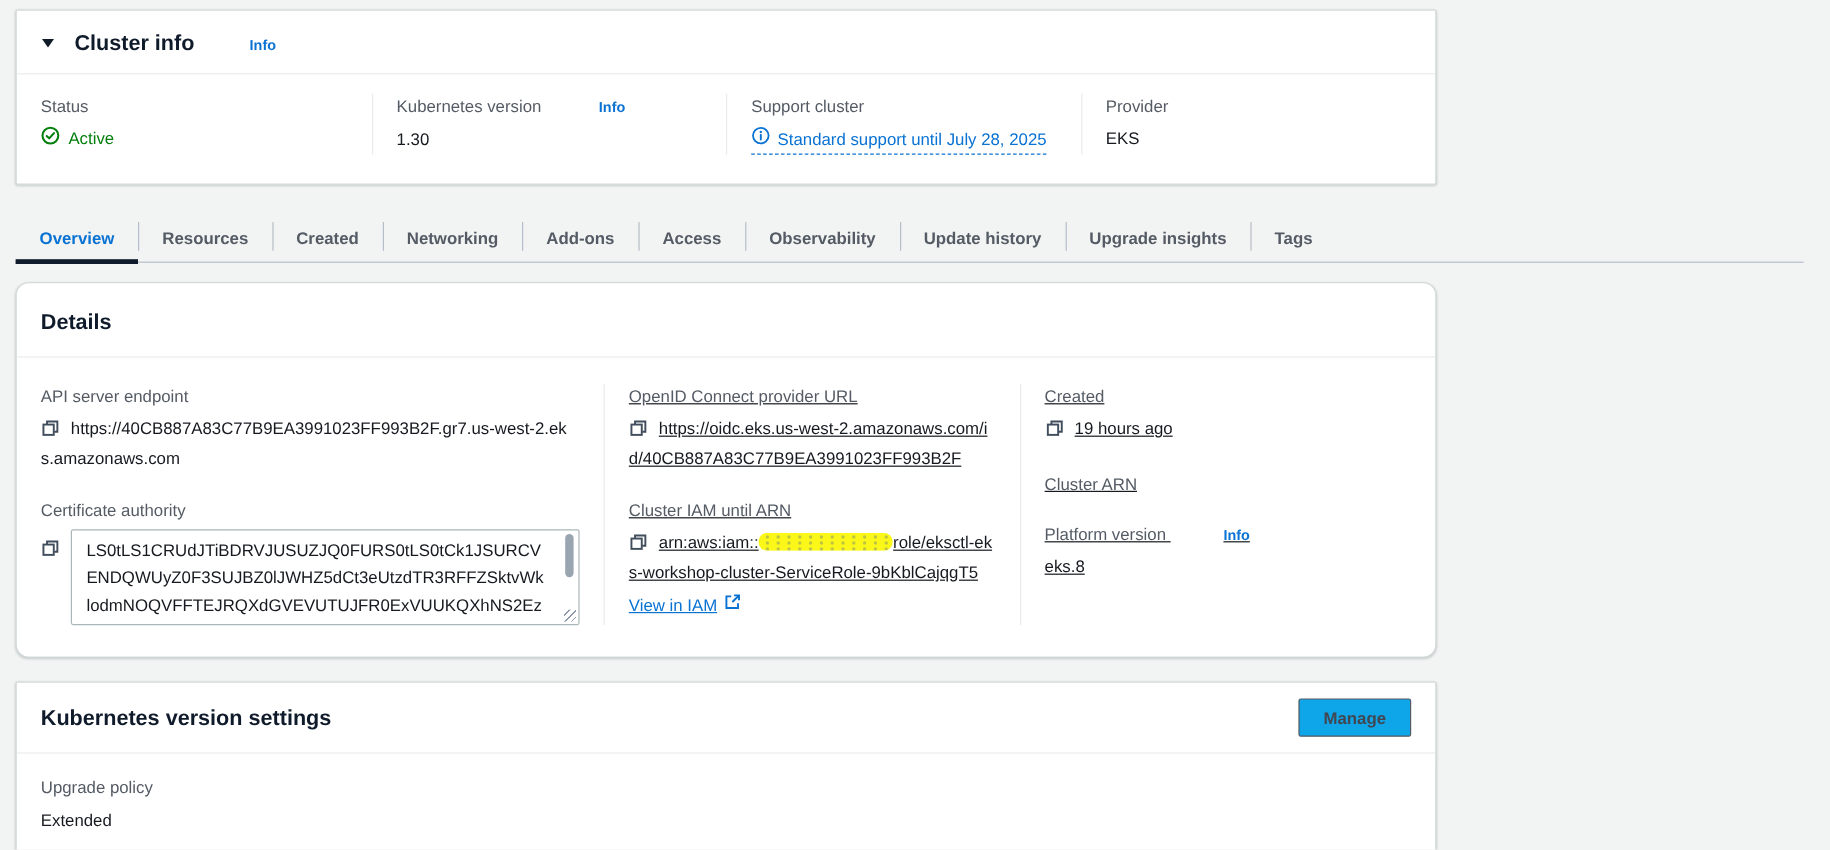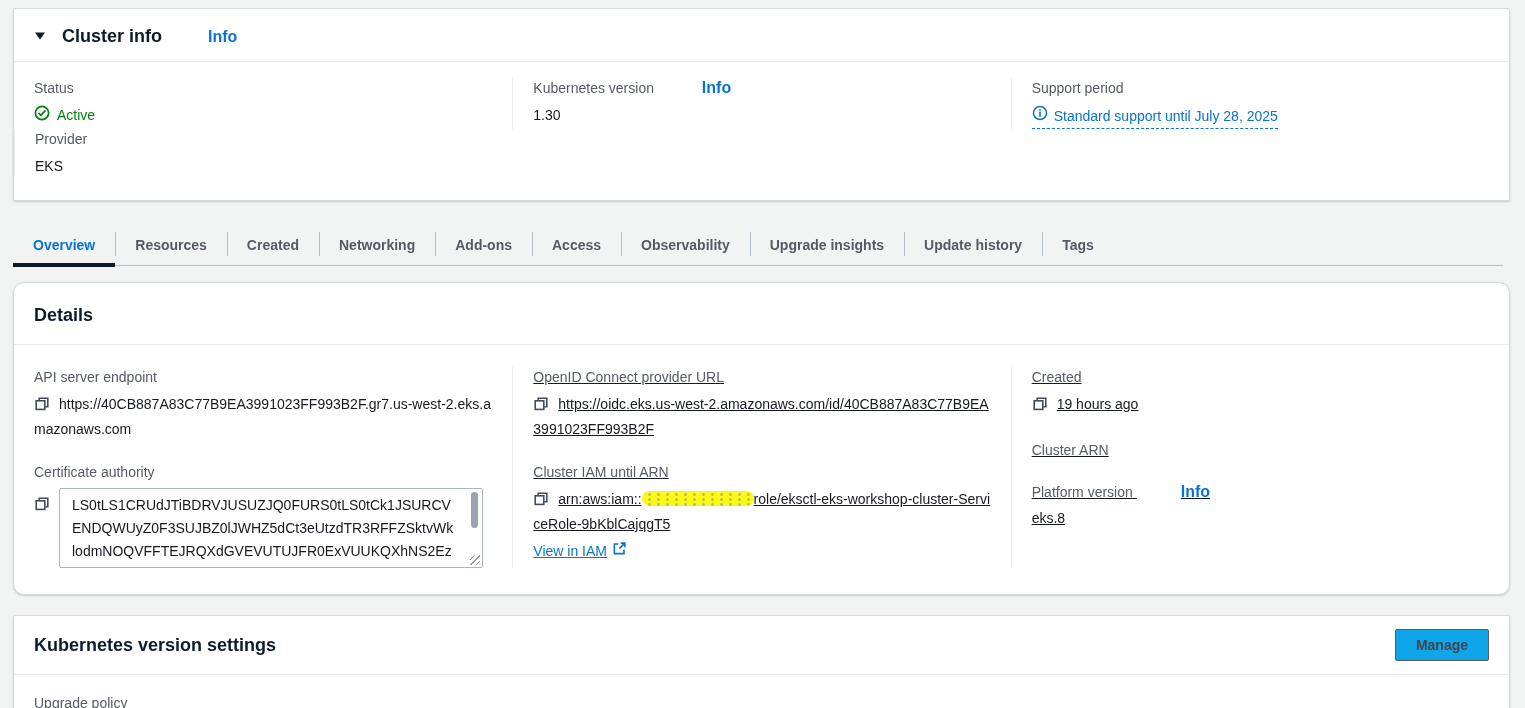--- a/index.html
+++ b/index.html
@@ -9,33 +9,33 @@
     background:#f2f3f3;
     font-family:"Liberation Sans", sans-serif;
     font-size:14px; color:#16191f;
   }
   .card {
     background:#fff;
     border:1px solid #d5dbdb;
     border-radius:2px;
     box-shadow:0 1px 2px rgba(0,28,36,0.18);
     margin-left:13px;
-    width:1497px;
+    width:1184px;
   }
   .card-header {
     display:flex; align-items:baseline; gap:10px;
     padding:15px 20px 13px 20px;
     border-bottom:1px solid #e9ebed;
   }
   .card-title { font-size:18px; font-weight:700; color:#0f1b2a; margin:0; line-height:24px; }
-  .info-link { font-size:16px; font-weight:700; color:#0972d3; text-decoration:none; cursor:pointer;padding-left:36px; }
+  .info-link { font-size:12px; font-weight:700; color:#0972d3; text-decoration:none; cursor:pointer;padding-left:36px; }
   .caret { margin-right:6px; position:relative; top:-1px; }
 
   
-  .info-grid { display:grid; grid-template-columns:repeat(3,1fr); padding:16px 0 24px 0; }
+  .info-grid { display:grid; grid-template-columns:repeat(4,1fr); padding:16px 0 24px 0; }
   .info-col { padding:0 20px; }
   .info-col + .info-col { border-left:1px solid #e9ebed; }
   .field-label { color:#545b64; line-height:20px; margin-bottom:7px; }
   .field-label .info-link { margin-left:8px; }
   .field-value { color:#16191f; line-height:20px; }
   .status-value { display:inline-flex; align-items:center; gap:7px; color:#037f0c; font-weight:400; }
   .support-link {
     display:inline-flex; align-items:center; gap:6px;
     color:#0972d3; cursor:pointer;
     border-bottom:1px dashed #0972d3; padding-bottom:2px;
@@ -153,21 +153,21 @@
       </div>
     </div>
     <div class="info-col">
       <div class="field-label">
         <span>Kubernetes version</span>
         <a class="info-link">Info</a>
       </div>
       <div class="field-value">1.30</div>
     </div>
     <div class="info-col">
-      <div class="field-label">Support period</div>
+      <div class="field-label">Support cluster</div>
       <div class="field-value">
         <span class="support-link">
           <span>
             <svg width="16" height="16" viewBox="0 0 16 16">
                 <circle cx="8" cy="8" r="6.5" fill="none" stroke="#0972d3" stroke-width="1.5"></circle>
                 <circle cx="8" cy="4.9" r="1" fill="#0972d3"></circle>
                 <path d="M8 7.3v4" stroke="#0972d3" stroke-width="1.6" stroke-linecap="round"></path>
               </svg>
           </span>
           <span>Standard support until July 28, 2025</span>
@@ -182,22 +182,22 @@
 </div>
 
 <div class="tabs">
   <div class="tab active">Overview</div>
   <div class="tab">Resources</div>
   <div class="tab">Created</div>
   <div class="tab">Networking</div>
   <div class="tab">Add-ons</div>
   <div class="tab">Access</div>
   <div class="tab">Observability</div>
+  <div class="tab">Update history</div>
   <div class="tab">Upgrade insights</div>
-  <div class="tab">Update history</div>
   <div class="tab">Tags</div>
 </div>
 
 <div class="card details-card">
   <div class="details-header">
     <h2 class="card-title">Details</h2>
   </div>
   <div class="details-grid">
 
     <div class="details-col">

